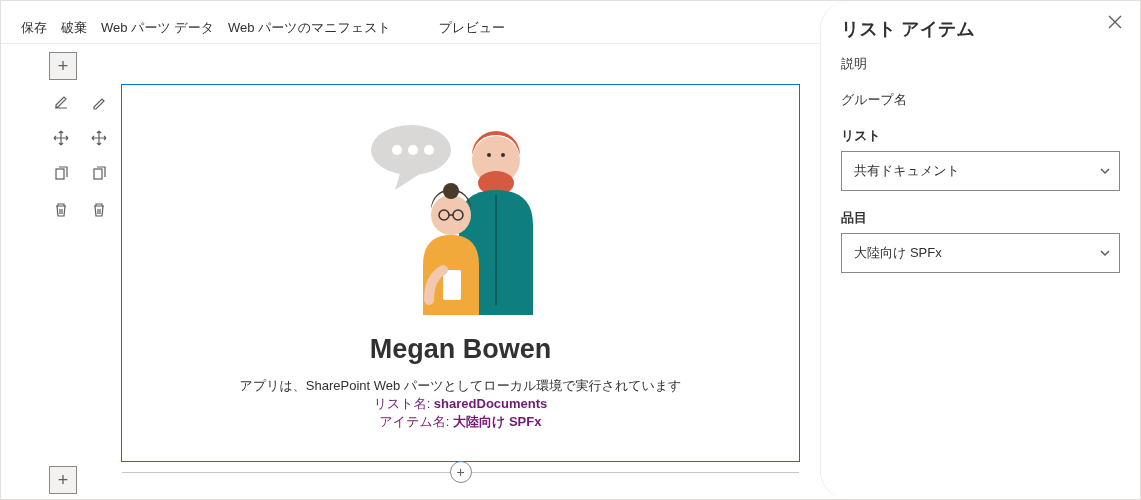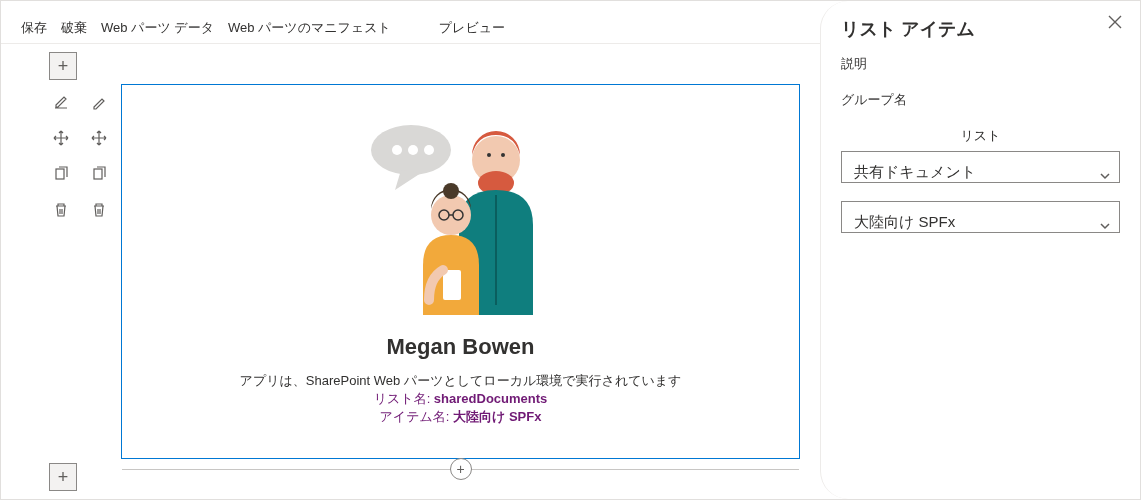--- a/index.html
+++ b/index.html
@@ -112,21 +112,21 @@
     background: #fff;
     display: flex;
     align-items: center;
     justify-content: center;
     font-size: 14px;
     color: #605e5c;
     cursor: pointer;
   }
   .illustration { margin-top: 10px; }
   .title {
-    font-size: 22px;
+    font-size: 27px;
     font-weight: 600;
     margin-top: 16px;
     color: #323130;
   }
   .subtitle {
     font-size: 13px;
     margin-top: 12px;
     color: #323130;
     text-align: right;
   }
@@ -157,32 +157,31 @@
     margin: 2px 0 14px;
   }
   .panel-label {
     font-size: 13px;
     margin-bottom: 6px;
     color: #323130;
   }
   .panel-section { margin-top: 18px; }
   .panel-field-label {
     font-size: 13px;
-    font-weight: 400;
+    font-weight: 700;
     margin-bottom: 6px;
-    text-align: center;
   }
   .dropdown {
     border: 1px solid #8a8886;
-    height: 32px;
-    display: flex;
-    align-items: flex-end;
+    height: 40px;
+    display: flex;
+    align-items: center;
     justify-content: space-between;
     padding: 0 8px 0 12px;
-    font-size: 15px;
+    font-size: 13px;
     cursor: pointer;
   }
   .dropdown svg { width: 12px; height: 12px; }
 </style>
 </head>
 <body>
 
 <div class="app">
   <div class="canvas-area">
     <div class="toolbar">
@@ -307,20 +306,21 @@
       <div class="panel-field-label">リスト</div>
       <div class="dropdown">
         <span>共有ドキュメント</span>
         <svg viewBox="0 0 12 12" fill="none" stroke="#605e5c" stroke-width="1.5">
             <path d="M2 4l4 4 4-4"></path>
           </svg>
       </div>
     </div>
 
     <div class="panel-section">
+      <div class="panel-field-label">品目</div>
       <div class="dropdown">
         <span>大陸向け SPFx</span>
         <svg viewBox="0 0 12 12" fill="none" stroke="#605e5c" stroke-width="1.5">
             <path d="M2 4l4 4 4-4"></path>
           </svg>
       </div>
     </div>
   </div>
 </div>
 

